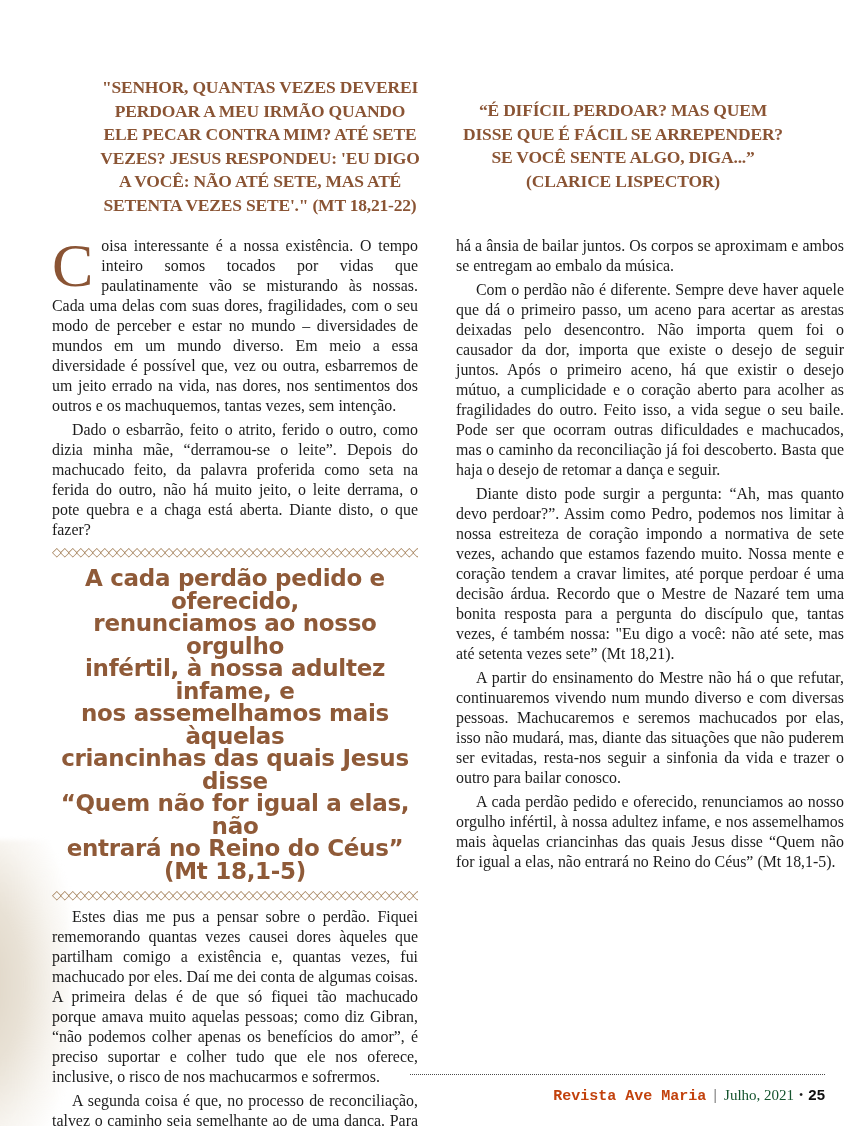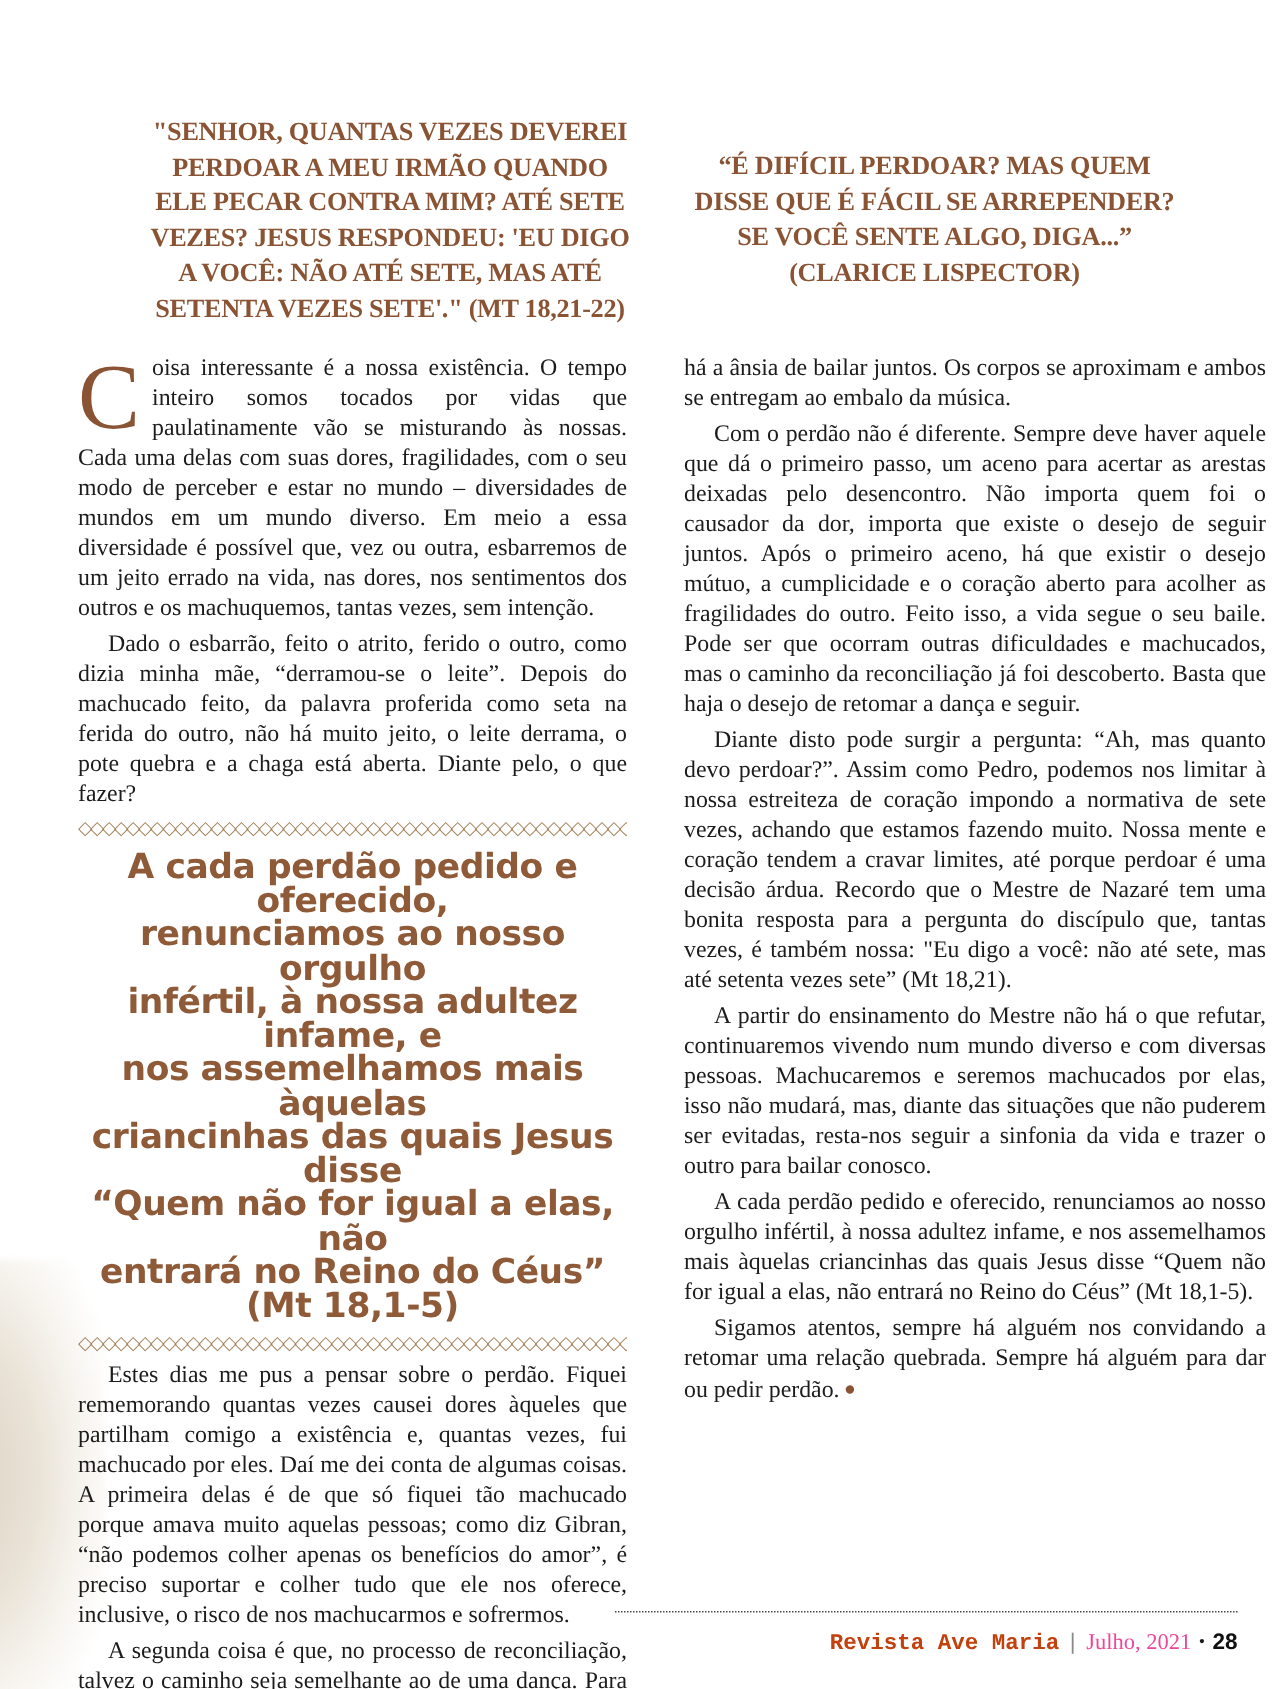--- a/index.html
+++ b/index.html
@@ -82,21 +82,21 @@
     border-top:1.6px dotted #4a4a4a;
   }
   .footer{
     position:absolute;
     right:25px;top:1086px;
     font-size:15px;
     white-space:nowrap;
   }
   .footer .mag{font-family:Liberation Mono, monospace;font-weight:bold;color:#c2410c;}
   .footer .sep{color:#8a8a8a;padding:0 7px;font-family:"Liberation Sans", sans-serif;}
-  .footer .date{font-family:"Liberation Serif", serif;color:#ec4899;}
+  .footer .date{font-family:"Liberation Serif", serif;color:#14532d;}
   .footer .dot{color:#1c1c1c;padding:0 5px;font-size:12px;vertical-align:1px;}
   .footer .pg{font-family:"Liberation Sans", sans-serif;font-weight:bold;color:#101010;}
 </style>
 </head>
 <body>
 
 <div class="page">
 
   <div class="bg-smudge"></div>
 
@@ -109,21 +109,21 @@
 
   <div class="quote quote-right">“É DIFÍCIL PERDOAR? MAS QUEM
 DISSE QUE É FÁCIL SE ARREPENDER?
 SE VOCÊ SENTE ALGO, DIGA...”
 (CLARICE LISPECTOR)</div>
 
   <div class="col col-left">
     <p>
       <span class="dropcap">C</span><span>oisa interessante é a nossa existência. O tempo inteiro somos tocados por vidas que paulatinamente vão se misturando às nossas. Cada uma delas com suas dores, fragilidades, com o seu modo de perceber e estar no mundo – diversidades de mundos em um mundo diverso. Em meio a essa diversidade é possível que, vez ou outra, esbarremos de um jeito errado na vida, nas dores, nos sentimentos dos outros e os machuquemos, tantas vezes, sem intenção.</span>
     </p>
-    <p class="indent">Dado o esbarrão, feito o atrito, ferido o outro, como dizia minha mãe, “derramou-se o leite”. Depois do machucado feito, da palavra proferida como seta na ferida do outro, não há muito jeito, o leite derrama, o pote quebra e a chaga está aberta. Diante pelo, o que fazer?</p>
+    <p class="indent">Dado o esbarrão, feito o atrito, ferido o outro, como dizia minha mãe, “derramou-se o leite”. Depois do machucado feito, da palavra proferida como seta na ferida do outro, não há muito jeito, o leite derrama, o pote quebra e a chaga está aberta. Diante disto, o que fazer?</p>
 
     <div class="divider">◇◇◇◇◇◇◇◇◇◇◇◇◇◇◇◇◇◇◇◇◇◇◇◇◇◇◇◇◇◇◇◇◇◇◇◇◇◇◇◇◇◇◇◇◇◇</div>
 
     <div class="pull-quote">A cada perdão pedido e oferecido,
 renunciamos ao nosso orgulho
 infértil, à nossa adultez infame, e
 nos assemelhamos mais àquelas
 criancinhas das quais Jesus disse
 “Quem não for igual a elas, não
 entrará no Reino do Céus” (Mt 18,1-5)</div>
@@ -133,24 +133,21 @@
     <p class="indent">Estes dias me pus a pensar sobre o perdão. Fiquei rememorando quantas vezes causei dores àqueles que partilham comigo a existência e, quantas vezes, fui machucado por eles. Daí me dei conta de algumas coisas. A primeira delas é de que só fiquei tão machucado porque amava muito aquelas pessoas; como diz Gibran, “não podemos colher apenas os benefícios do amor”, é preciso suportar e colher tudo que ele nos oferece, inclusive, o risco de nos machucarmos e sofrermos.</p>
     <p class="indent">A segunda coisa é que, no processo de reconciliação, talvez o caminho seja semelhante ao de uma dança. Para que duas pessoas possam dançar é preciso que haja um ritual. Ninguém toma o outro pelo braço e puxa para o salão repentinamente. Antes de a dança começar, o ritual anuncia o desejo do encontro, os olhares se cruzam,</p>
   </div>
 
   <div class="col col-right">
     <p>há a ânsia de bailar juntos. Os corpos se aproximam e ambos se entregam ao embalo da música.</p>
     <p class="indent">Com o perdão não é diferente. Sempre deve haver aquele que dá o primeiro passo, um aceno para acertar as arestas deixadas pelo desencontro. Não importa quem foi o causador da dor, importa que existe o desejo de seguir juntos. Após o primeiro aceno, há que existir o desejo mútuo, a cumplicidade e o coração aberto para acolher as fragilidades do outro. Feito isso, a vida segue o seu baile. Pode ser que ocorram outras dificuldades e machucados, mas o caminho da reconciliação já foi descoberto. Basta que haja o desejo de retomar a dança e seguir.</p>
     <p class="indent">Diante disto pode surgir a pergunta: “Ah, mas quanto devo perdoar?”. Assim como Pedro, podemos nos limitar à nossa estreiteza de coração impondo a normativa de sete vezes, achando que estamos fazendo muito. Nossa mente e coração tendem a cravar limites, até porque perdoar é uma decisão árdua. Recordo que o Mestre de Nazaré tem uma bonita resposta para a pergunta do discípulo que, tantas vezes, é também nossa: "Eu digo a você: não até sete, mas até setenta vezes sete” (Mt 18,21).</p>
     <p class="indent">A partir do ensinamento do Mestre não há o que refutar, continuaremos vivendo num mundo diverso e com diversas pessoas. Machucaremos e seremos machucados por elas, isso não mudará, mas, diante das situações que não puderem ser evitadas, resta-nos seguir a sinfonia da vida e trazer o outro para bailar conosco.</p>
     <p class="indent">A cada perdão pedido e oferecido, renunciamos ao nosso orgulho infértil, à nossa adultez infame, e nos assemelhamos mais àquelas criancinhas das quais Jesus disse “Quem não for igual a elas, não entrará no Reino do Céus” (Mt 18,1-5).</p>
-    <p class="indent">
-      <span>Sigamos atentos, sempre há alguém nos convidando a retomar uma relação quebrada. Sempre há alguém para dar ou pedir perdão.</span><span class="endmark">●</span>
-    </p>
   </div>
 
   <div class="footer-rule"></div>
 
   <div class="footer">
-    <span class="mag">Revista Ave Maria</span><span class="sep">|</span><span class="date">Julho, 2021</span><span class="dot">•</span><span class="pg">28</span>
+    <span class="mag">Revista Ave Maria</span><span class="sep">|</span><span class="date">Julho, 2021</span><span class="dot">•</span><span class="pg">25</span>
   </div>
 
 </div>
 
 </body></html>

